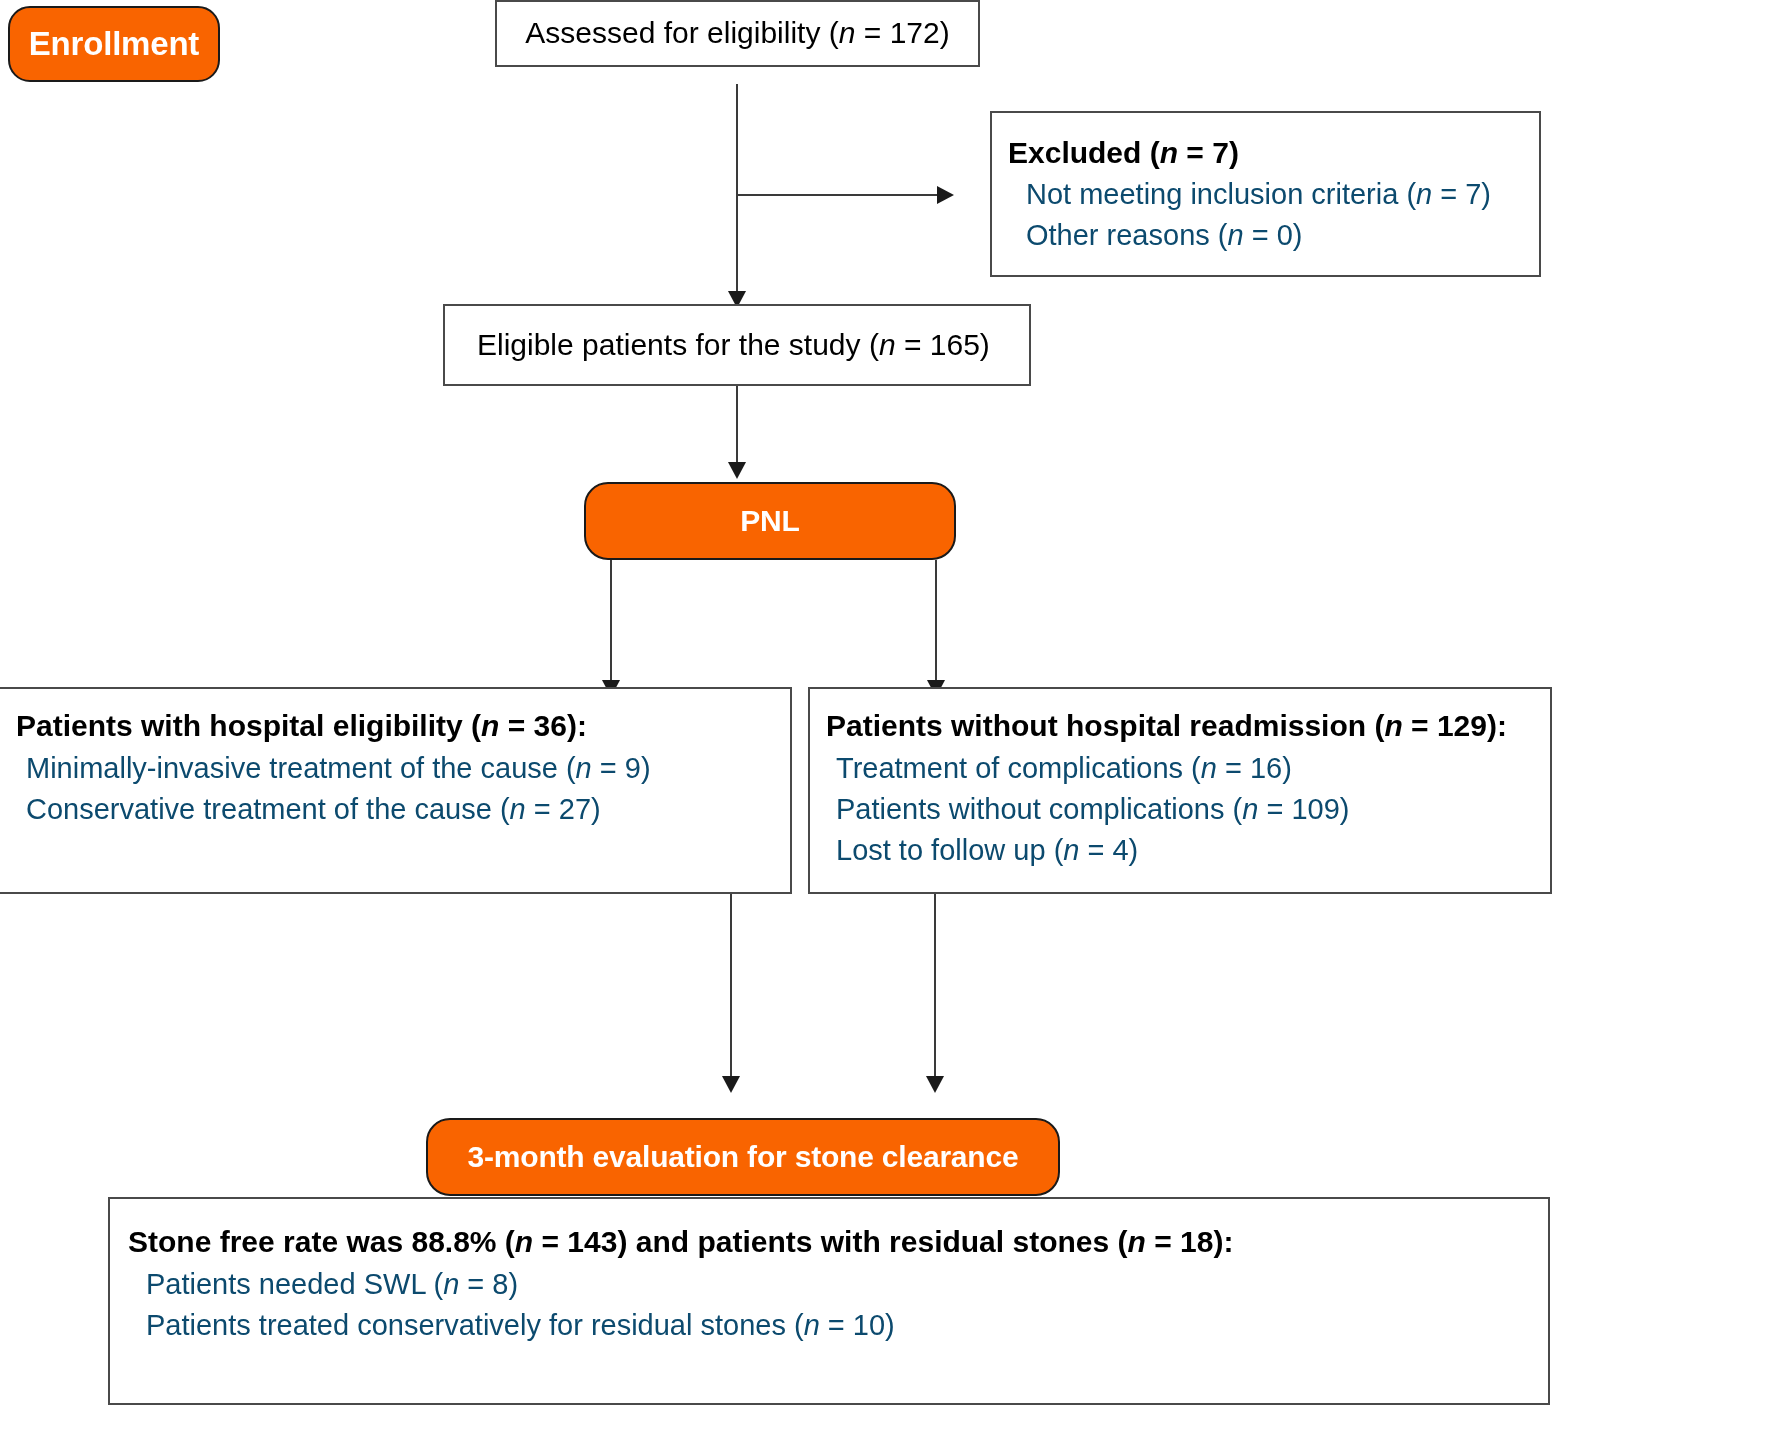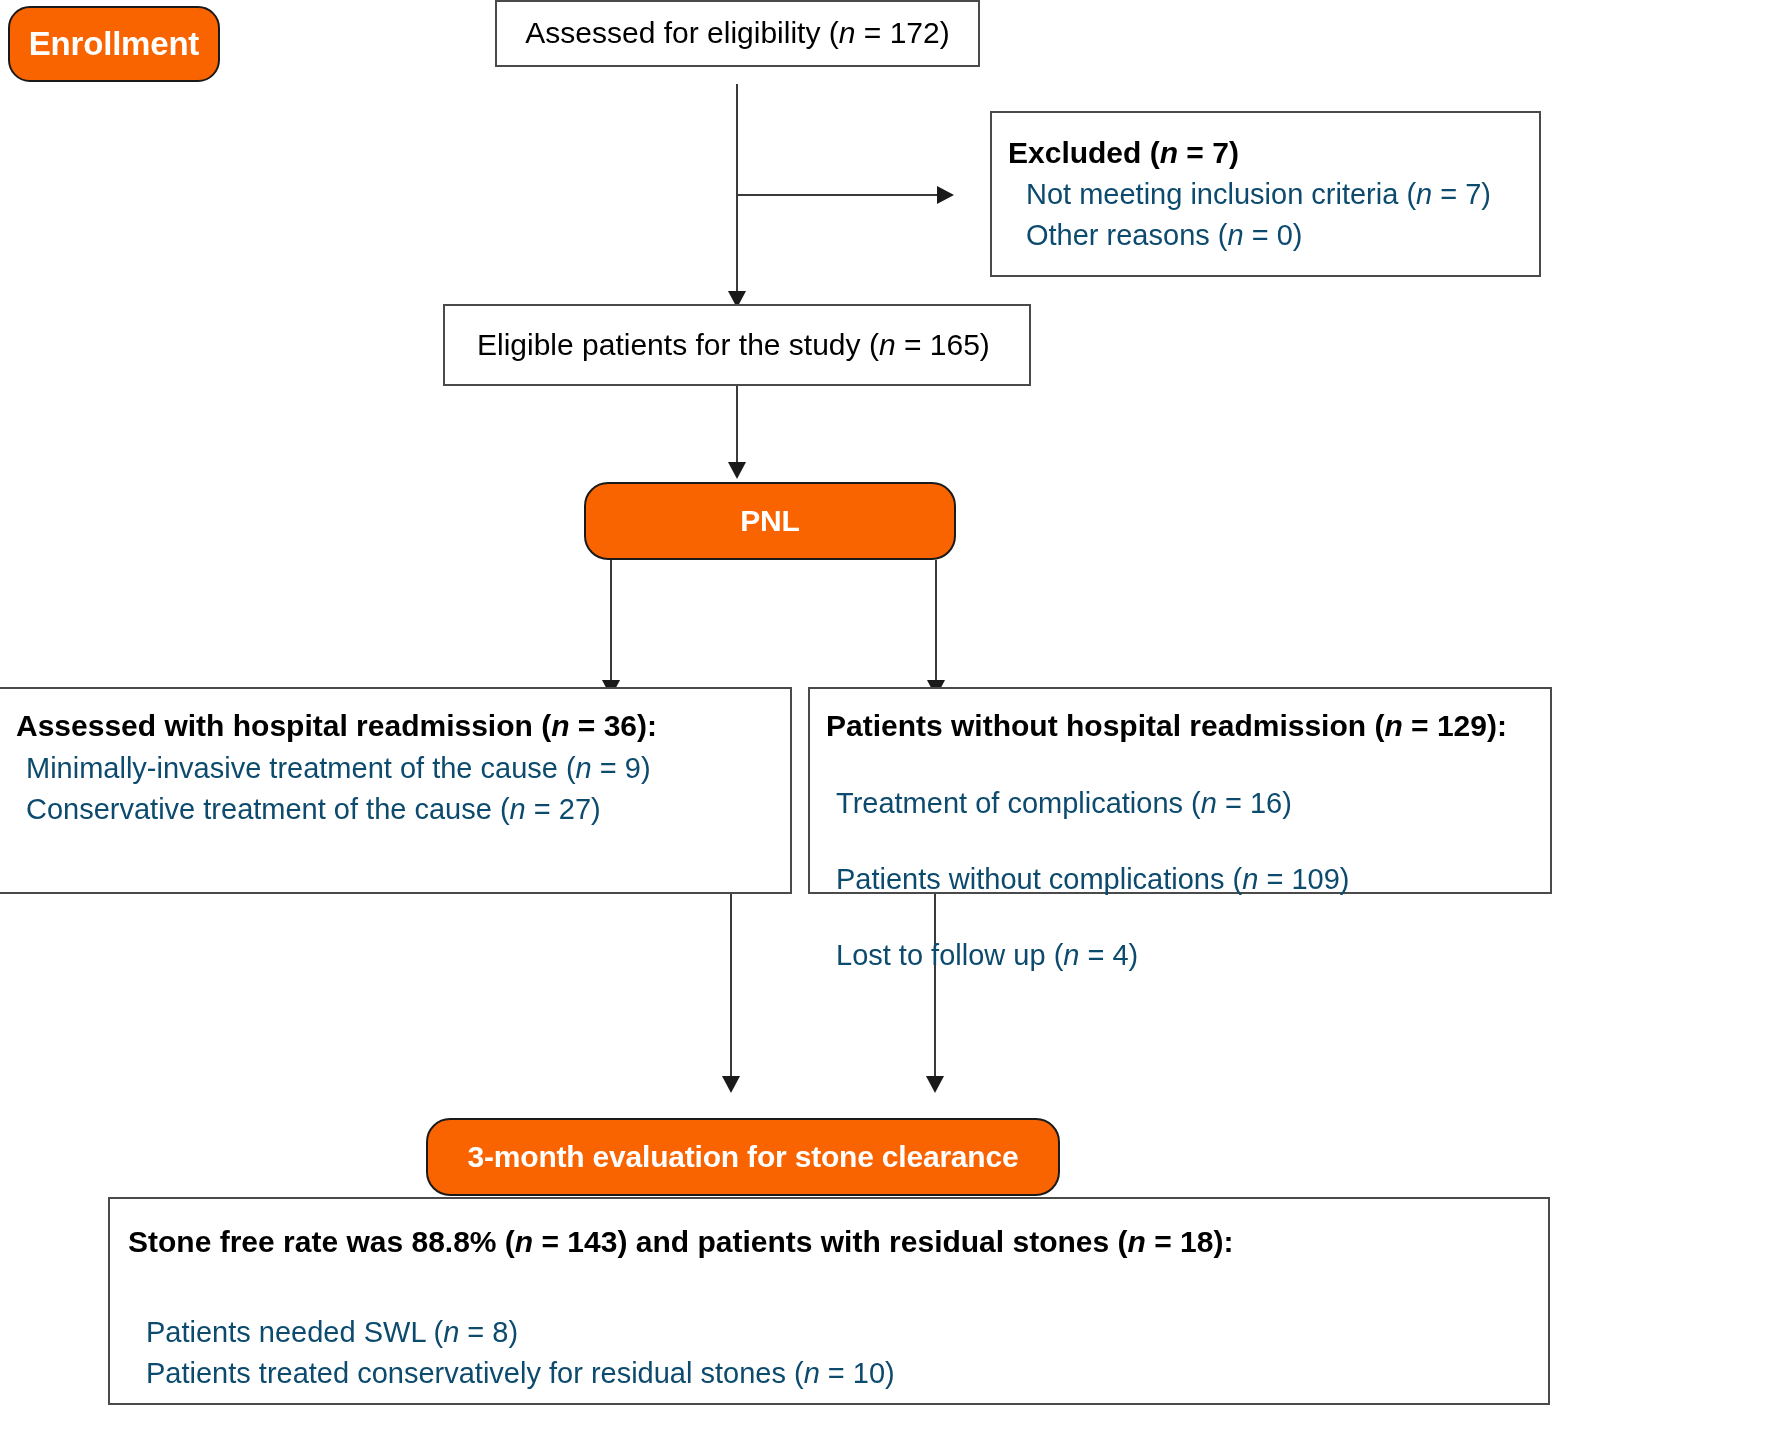--- a/index.html
+++ b/index.html
@@ -147,46 +147,46 @@
 
   <div class="vline" style="left:610px; top:560px; height:124px;"></div>
   <div class="arrow-down" style="left:602px; top:680px;"></div>
 
   <div class="vline" style="left:935px; top:560px; height:124px;"></div>
   <div class="arrow-down" style="left:927px; top:680px;"></div>
 
 
   <div class="box" style="left:-2px; top:687px; width:794px; height:207px;">
     <div class="box-inner" style="padding:16px 12px 12px 16px; justify-content:flex-start;">
-      <div class="line-head"><span>Assessed with hospital readmission (</span><span class="ital">n</span><span> = 36):</span></div>
+      <div class="line-head"><span>Patients with hospital eligibility (</span><span class="ital">n</span><span> = 36):</span></div>
       <div class="line-sub" style="padding-left:10px;"><span>Minimally-invasive treatment of the cause (</span><span class="ital">n</span><span> = 9)</span></div>
       <div class="line-sub" style="padding-left:10px;"><span>Conservative treatment of the cause (</span><span class="ital">n</span><span> = 27)</span></div>
     </div>
   </div>
 
   <div class="box" style="left:808px; top:687px; width:744px; height:207px;">
-    <div class="box-inner" style="padding:16px 12px 12px 16px; justify-content:flex-start;gap:35px;">
+    <div class="box-inner" style="padding:16px 12px 12px 16px; justify-content:flex-start;">
       <div class="line-head"><span>Patients without hospital readmission (</span><span class="ital">n</span><span> = 129):</span></div>
       <div class="line-sub" style="padding-left:10px;"><span>Treatment of complications (</span><span class="ital">n</span><span> = 16)</span></div>
       <div class="line-sub" style="padding-left:10px;"><span>Patients without complications (</span><span class="ital">n</span><span> = 109)</span></div>
       <div class="line-sub" style="padding-left:10px;"><span>Lost to follow up (</span><span class="ital">n</span><span> = 4)</span></div>
     </div>
   </div>
 
   <div class="vline" style="left:730px; top:894px; height:185px;"></div>
   <div class="arrow-down" style="left:722px; top:1076px;"></div>
 
   <div class="vline" style="left:934px; top:894px; height:185px;"></div>
   <div class="arrow-down" style="left:926px; top:1076px;"></div>
 
   <div class="badge" style="left:426px; top:1118px; width:634px; height:78px; font-size:30px; border-radius:24px; z-index:6;">
     <span>3-month evaluation for stone clearance</span>
   </div>
 
   <div class="box" style="left:108px; top:1197px; width:1442px; height:208px;">
     <div class="box-inner" style="padding:22px 12px 12px 18px; justify-content:flex-start;">
       <div class="line-head"><span>Stone free rate was 88.8% (</span><span class="ital">n</span><span> = 143) and patients with residual stones (</span><span class="ital">n</span><span> = 18):</span></div>
-      <div class="line-sub" style="padding-left:18px;margin-top:48px;"><span>Patients needed SWL (</span><span class="ital">n</span><span> = 8)</span></div>
+      <div class="line-sub" style="padding-left:18px;"><span>Patients needed SWL (</span><span class="ital">n</span><span> = 8)</span></div>
       <div class="line-sub" style="padding-left:18px;"><span>Patients treated conservatively for residual stones (</span><span class="ital">n</span><span> = 10)</span></div>
     </div>
   </div>
 
 </div>
 
 </body></html>

